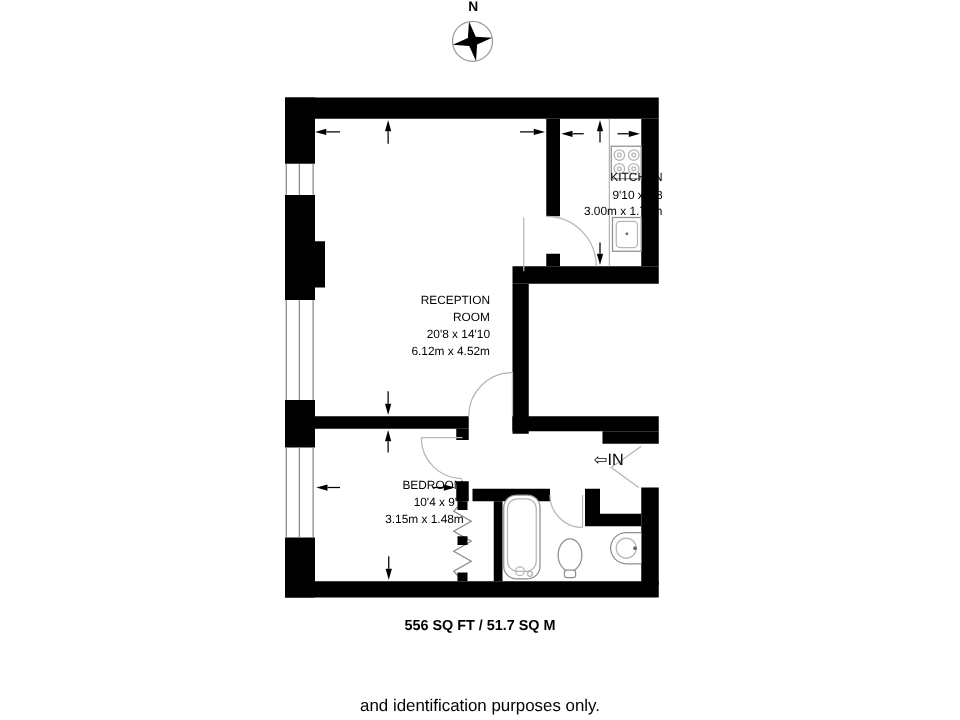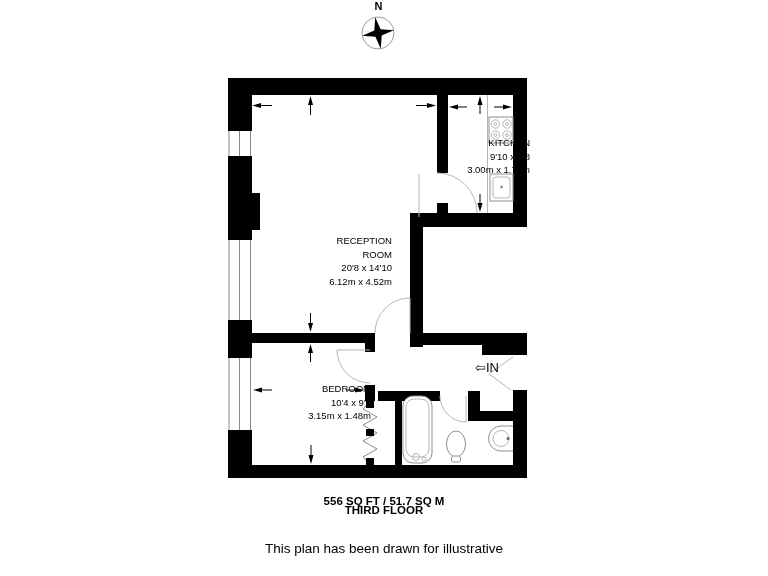--- a/index.html
+++ b/index.html
@@ -217,17 +217,16 @@
   </div>
 
   <div class="lbl" style="left:251px;top:382px;width:120px;">
     <div>BEDROOM</div>
     <div>10'4 x 9'6</div>
     <div>3.15m x 1.48m</div>
   </div>
 
   <div id="in-label"><span class="arrow">⇦</span><span>IN</span></div>
 
-  <div class="footer f-bold" style="top:503px;">THIRD FLOOR</div>
   <div class="footer f-bold" style="top:494px;">556 SQ FT / 51.7 SQ M</div>
-  <div class="footer f-reg" style="top:541px;">This plan has been drawn for illustrative</div>
+  <div class="footer f-reg" style="top:557px;">and identification purposes only.</div>
 
 </div>
 
 </body></html>

